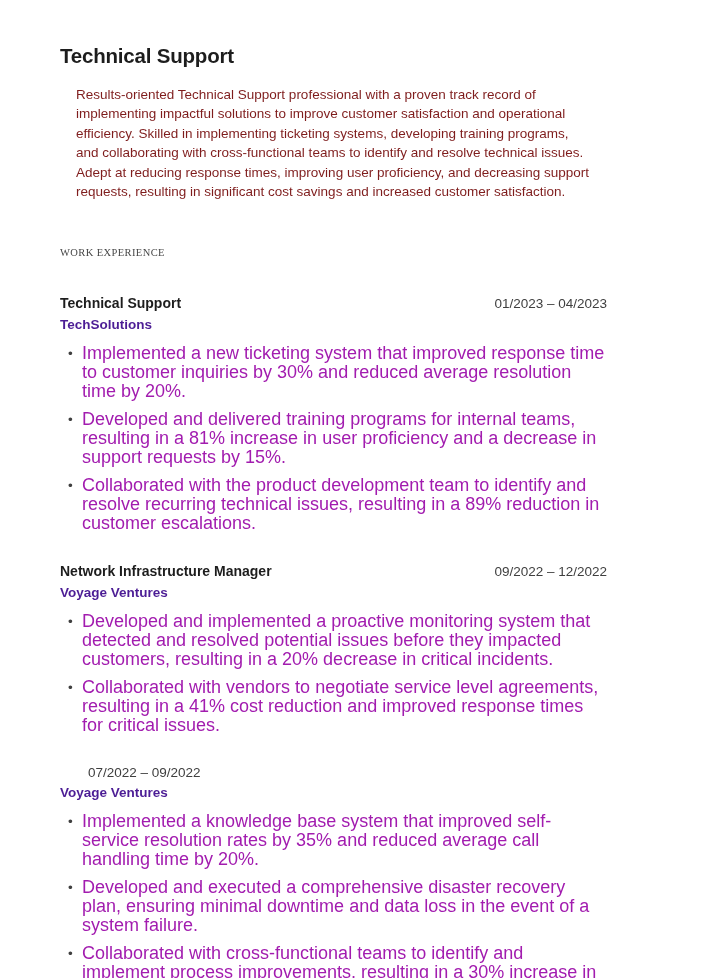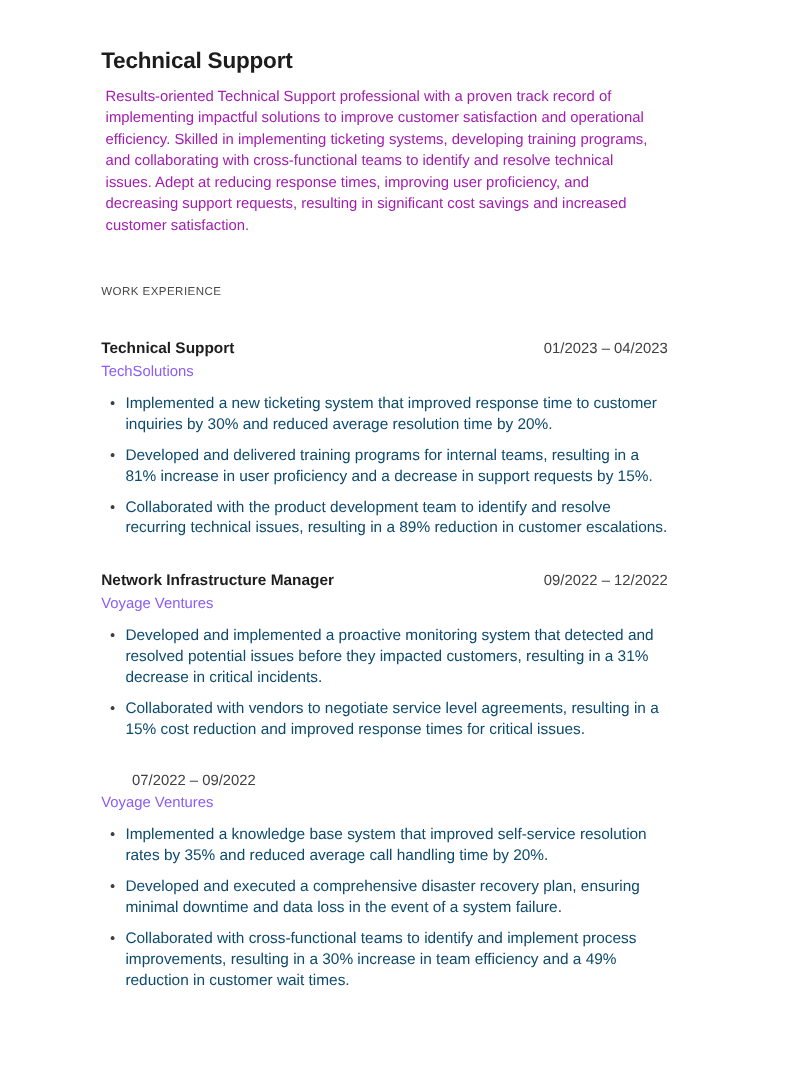--- a/index.html
+++ b/index.html
@@ -11,46 +11,47 @@
     height: 978px;
     background: #ffffff;
     overflow: hidden;
     font-family: "Liberation Sans", sans-serif;
     -webkit-font-smoothing: antialiased;
   }
   .page {
     box-sizing: border-box;
     width: 664px;
     height: 978px;
-    padding: 44px 57px 0 92px;
+    padding: 44px 57px 0 60px;
     background: #ffffff;
   }
   .resume-title {
     font-size: 20.5px;
     font-weight: 700;
     color: #1d1d1d;
     letter-spacing: -0.2px;
     margin: 0 0 9px 0;
     line-height: 1.2;
   }
   .summary {
     font-size: 13.5px;
     line-height: 19.5px;
-    color: #a21caf;
-    margin: 4px;
+    color: #7f1d1d;
+    margin: 16px;
   }
   .section-label {
     font-size: 10.5px;
     font-weight: 400;
     letter-spacing: 0.4px;
     color: #474747;
     margin: 0;
   }
   .section-label.work {
     margin-top: 45px;
+    font-family: Liberation Serif, serif;
   }
   .section-label.skills {
     margin-top: 83px;
   }
   .job {
     margin-top: 30px;
   }
   .job-list .job:first-child {
     margin-top: 37px;
   }
@@ -67,34 +68,35 @@
   }
   .job-dates {
     font-size: 13.5px;
     font-weight: 400;
     color: #3f3f3f;
     white-space: nowrap;
     margin-left: 28px;
   }
   .job-company {
     font-size: 13.5px;
-    color: #8b5cf6;
+    color: #4c1d95;
     margin-top: 4px;
     line-height: 17px;
+    font-weight: bold;
   }
   ul.bullets {
     list-style: none;
     margin: 11px 0 0 0;
     padding: 0 0 0 22px;
   }
   ul.bullets li {
     position: relative;
-    font-size: 14px;
+    font-size: 18px;
     line-height: 19px;
-    color: #0c4a6e;
+    color: #a21caf;
     margin-top: 9px;
   }
   ul.bullets li:first-child {
     margin-top: 0;
   }
   ul.bullets li::before {
     content: "\2022";
     position: absolute;
     left: -14px;
     top: 0;
@@ -127,22 +129,22 @@
         </ul>
   </section>
 
   <section class="job">
     <div class="job-header">
       <span class="job-title">Network Infrastructure Manager</span>
       <span class="job-dates">09/2022 – 12/2022</span>
     </div>
     <div class="job-company">Voyage Ventures</div>
     <ul class="bullets">
-          <li>Developed and implemented a proactive monitoring system that detected and resolved potential issues before they impacted customers, resulting in a 31% decrease in critical incidents.</li>
-          <li>Collaborated with vendors to negotiate service level agreements, resulting in a 15% cost reduction and improved response times for critical issues.</li>
+          <li>Developed and implemented a proactive monitoring system that detected and resolved potential issues before they impacted customers, resulting in a 20% decrease in critical incidents.</li>
+          <li>Collaborated with vendors to negotiate service level agreements, resulting in a 41% cost reduction and improved response times for critical issues.</li>
         </ul>
   </section>
 
   <section class="job">
     <div class="job-header">
       <span class="job-dates">07/2022 – 09/2022</span>
     </div>
     <div class="job-company">Voyage Ventures</div>
     <ul class="bullets">
           <li>Implemented a knowledge base system that improved self-service resolution rates by 35% and reduced average call handling time by 20%.</li>

